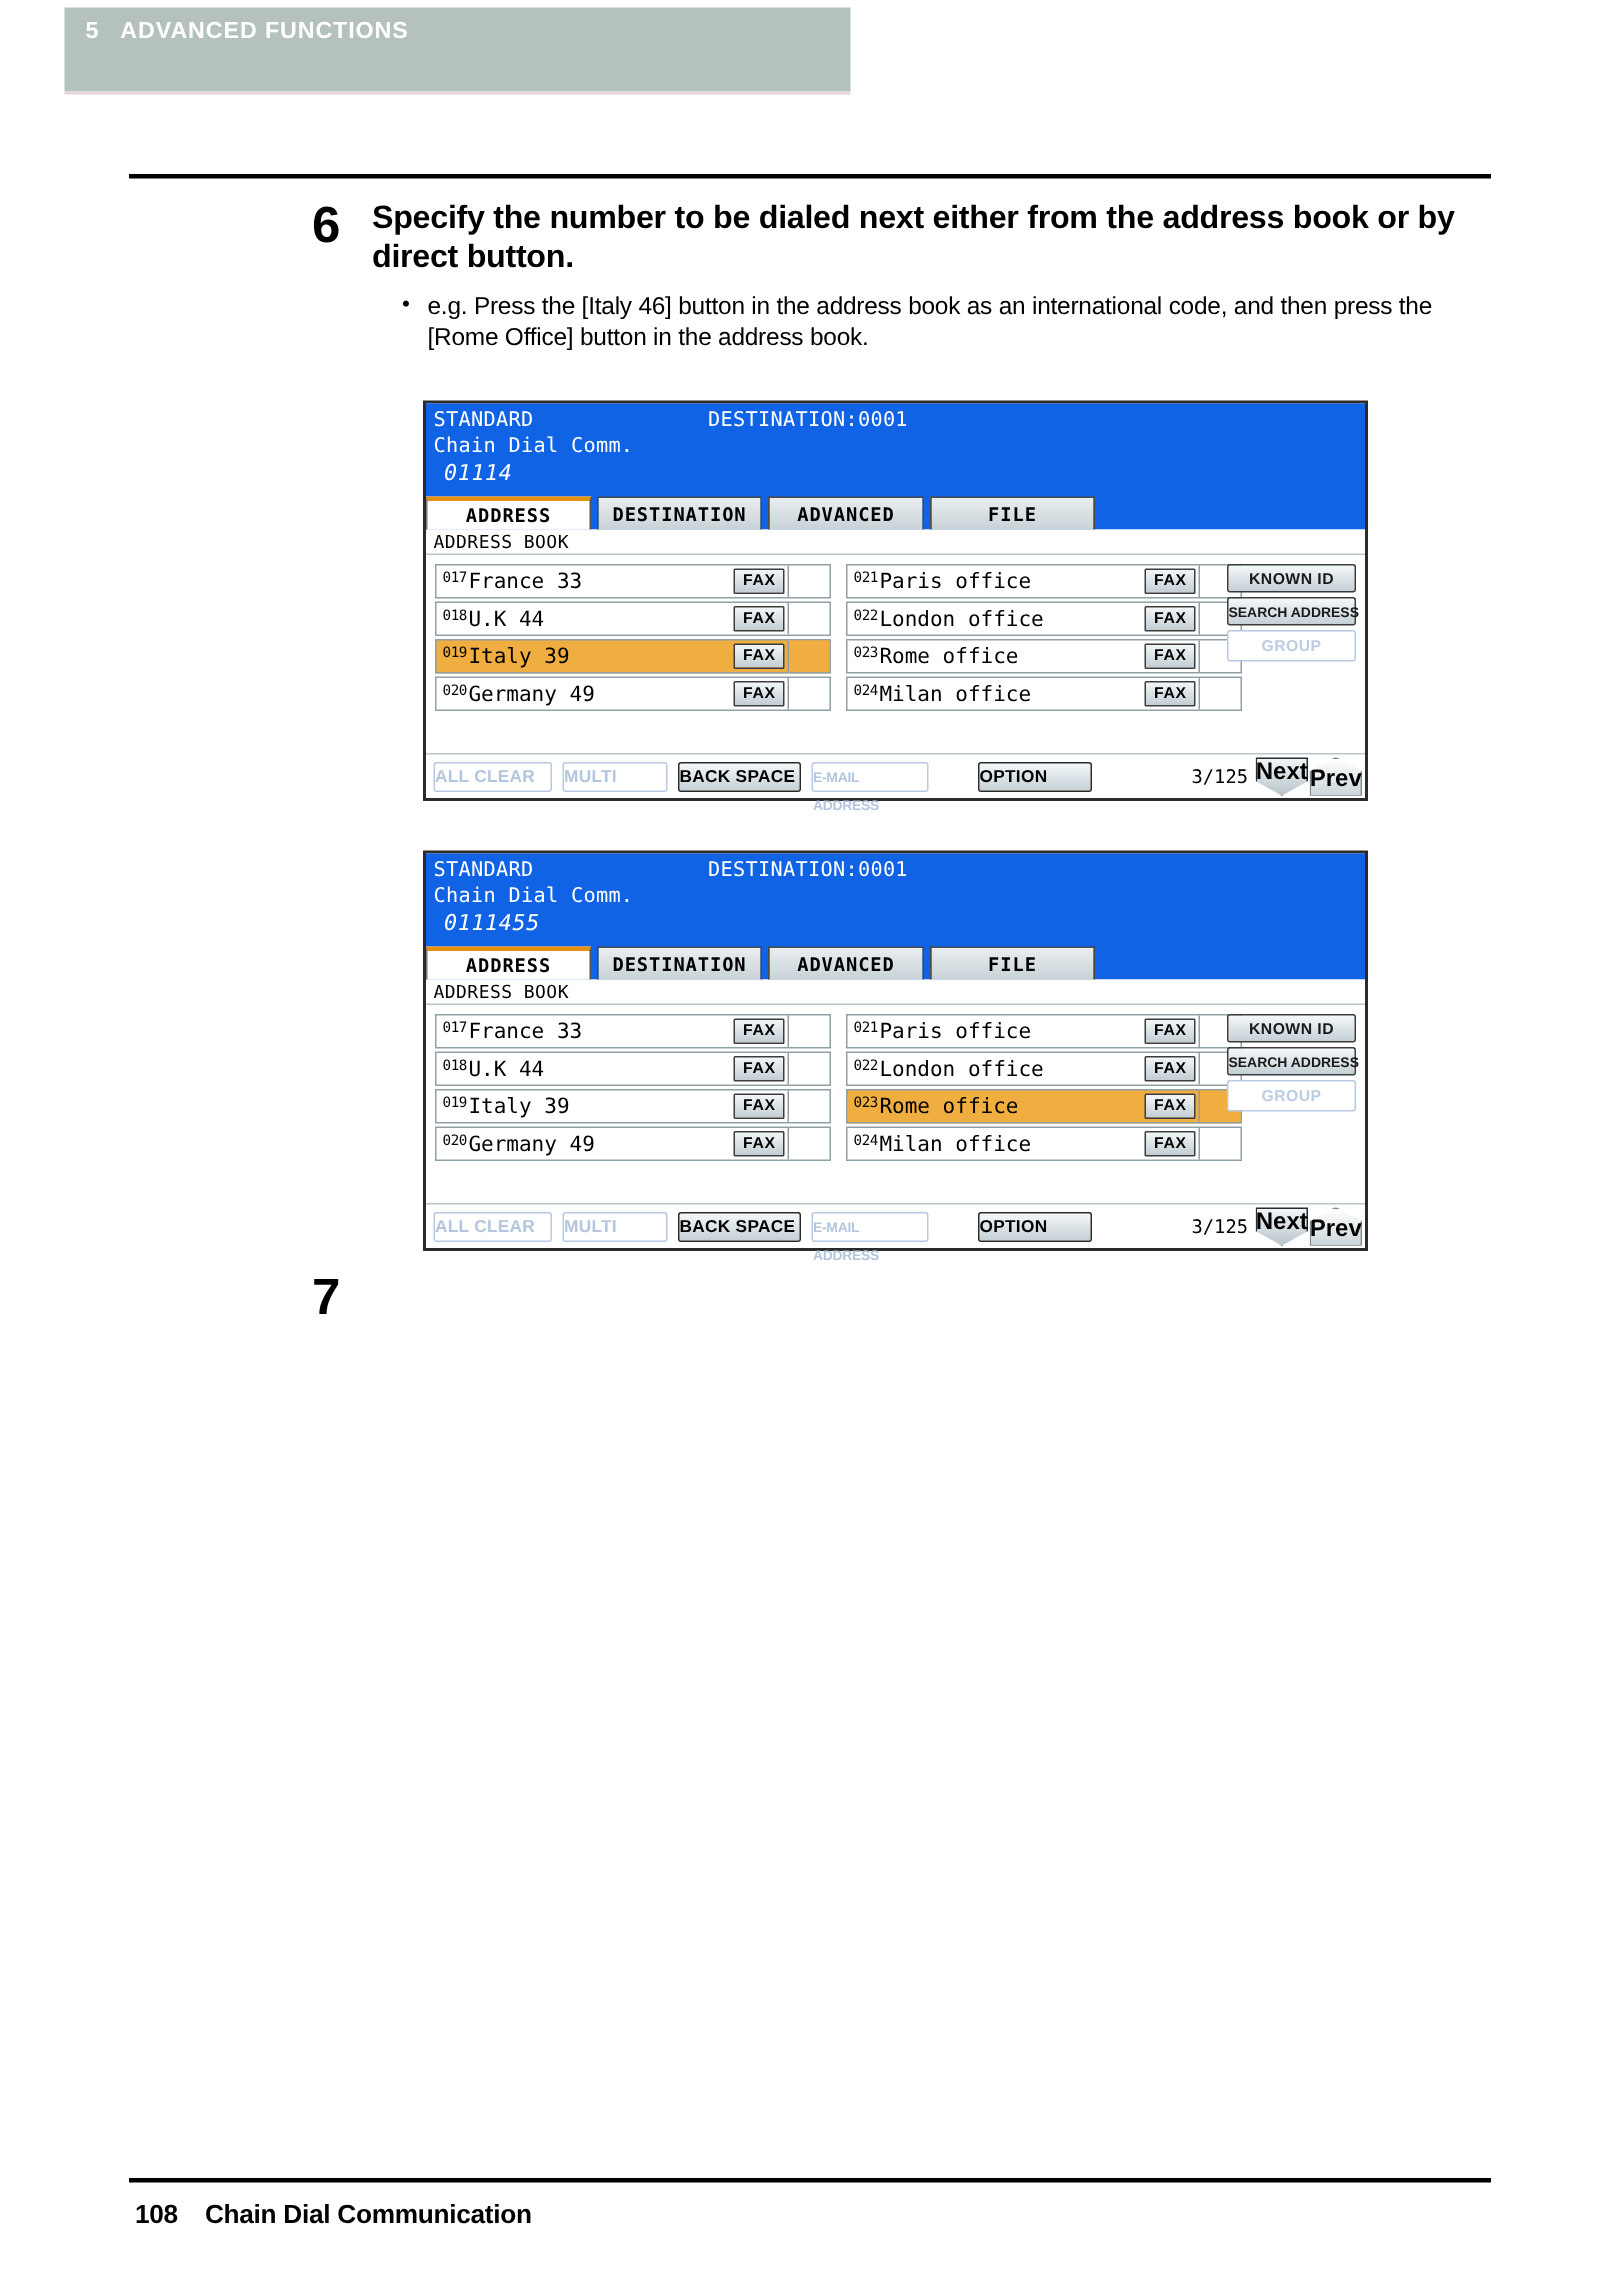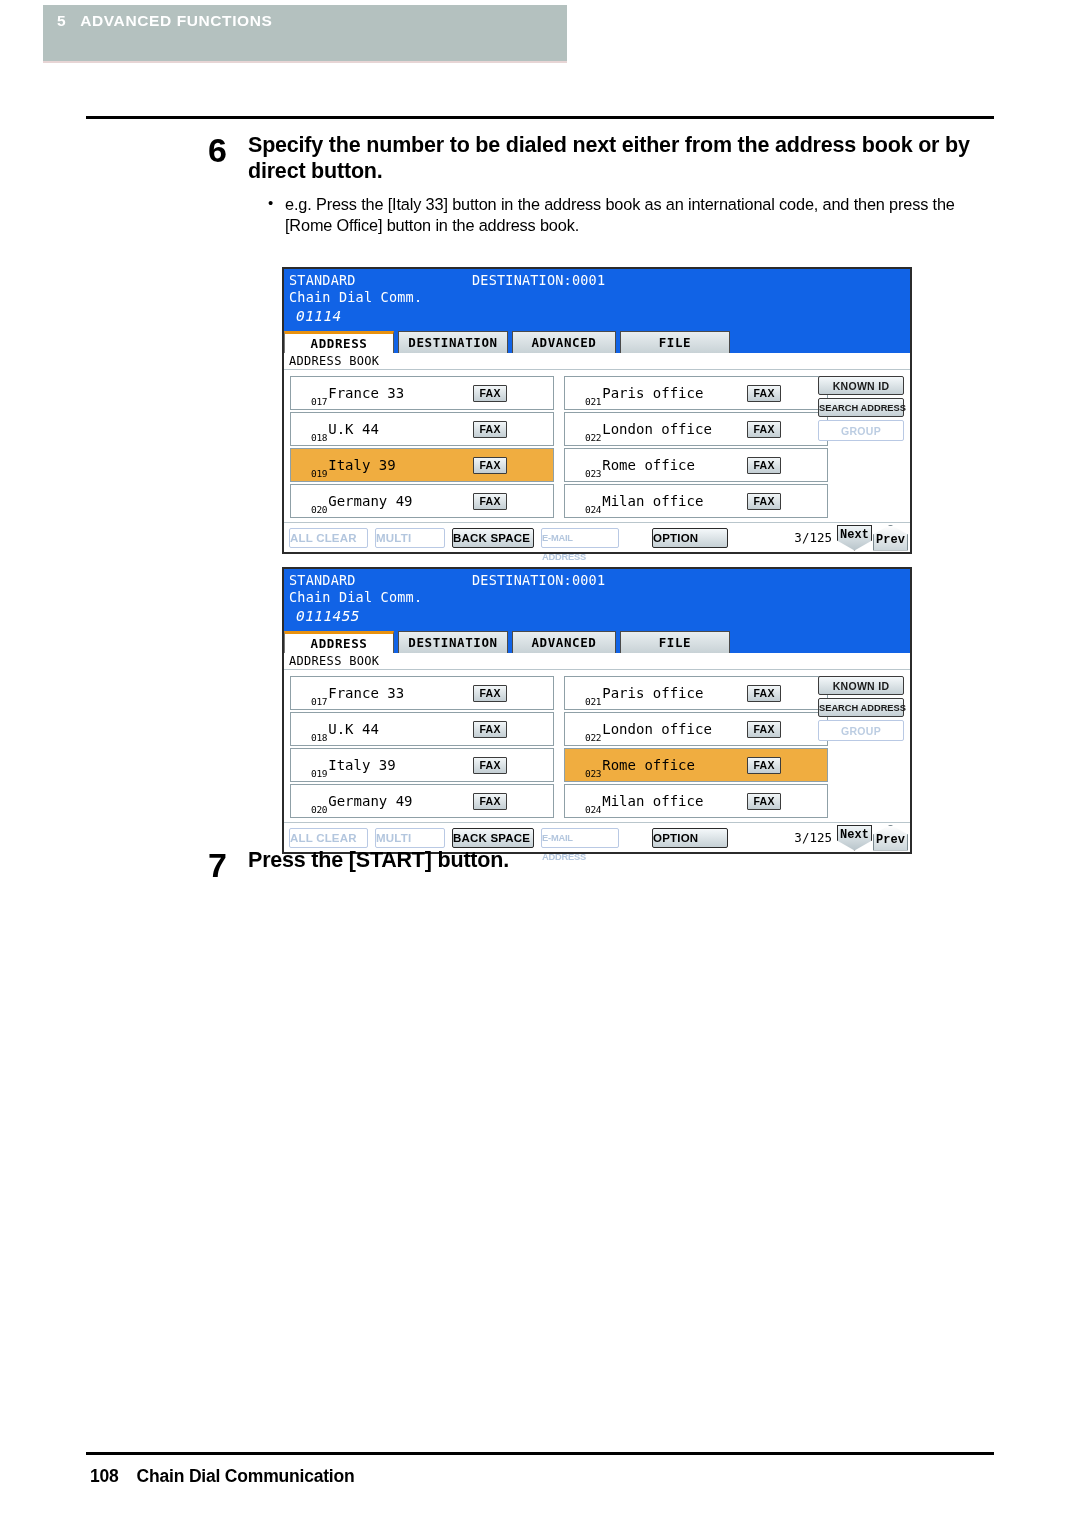--- a/index.html
+++ b/index.html
@@ -212,21 +212,21 @@
     gap: 2px 10px;
     width: 538px;
   }
   .entry {
     display: flex;
     align-items: center;
     height: 23px;
     border: 1px solid #8fa0a7;
     background: #ffffff;
     box-sizing: border-box;
-    padding: 16px;
+    padding: 0;
   }
   .entry.selected { background: #f0ad40; }
   .entry-id {
     font-size: 9.5px;
     padding: 3px 0 0 4px;
     letter-spacing: -0.3px;
     align-self: flex-start;
   }
   .entry-name {
     flex: 1 1 auto;
@@ -333,22 +333,22 @@
     position: absolute;
     right: 78px;
     font-family: "DejaVu Sans Mono", monospace;
     font-size: 12.5px;
     letter-spacing: 0px;
   }
   .nav-btn {
     position: absolute;
     width: 35px;
     height: 26px;
-    font-family: Liberation Mono, monospace;
-    font-size: 12px;
+    font-family: Liberation Sans, sans-serif;
+    font-size: 16px;
     font-weight: bold;
     display: flex;
     align-items: center;
     justify-content: center;
     box-sizing: border-box;
     color: #000;
   }
   .nav-next {
     right: 38px;
     background: linear-gradient(#f0f5f7, #b9c5cb);
@@ -387,21 +387,21 @@
 </div>
 <div class="chapter-underline"></div>
 
 <div class="rule-top"></div>
 
 <div class="step" id="step6">
   <div class="step-num">6</div>
   <div class="step-body">
     <p class="step-title">Specify the number to be dialed next either from the address book or by direct button.</p>
     <ul class="bullets">
-      <li>e.g. Press the [Italy 33] button in the address book as an international code, and then press the [Rome Office] button in the address book.</li>
+      <li>e.g. Press the [Italy 46] button in the address book as an international code, and then press the [Rome Office] button in the address book.</li>
     </ul>
   </div>
 </div>
 
 <div class="fax-panel" id="panel1">
 
   <div class="fax-header">
     <div class="fax-hdr-row1">
       <span class="fax-mode">STANDARD</span>
       <span class="fax-dest">DESTINATION:0001</span>
@@ -587,21 +587,20 @@
     <div class="tb-btn enabled w-option">OPTION</div>
     <div class="page-count">3/125</div>
     <div class="nav-btn nav-next">Next</div>
     <div class="nav-btn nav-prev">Prev</div>
   </div>
 </div>
 
 <div class="step" id="step7">
   <div class="step-num">7</div>
   <div class="step-body">
-    <p class="step-title">Press the [START] button.</p>
   </div>
 </div>
 
 <div class="rule-bottom"></div>
 
 <div class="footer">
   <span>108</span>
   <span>Chain Dial Communication</span>
 </div>
 

